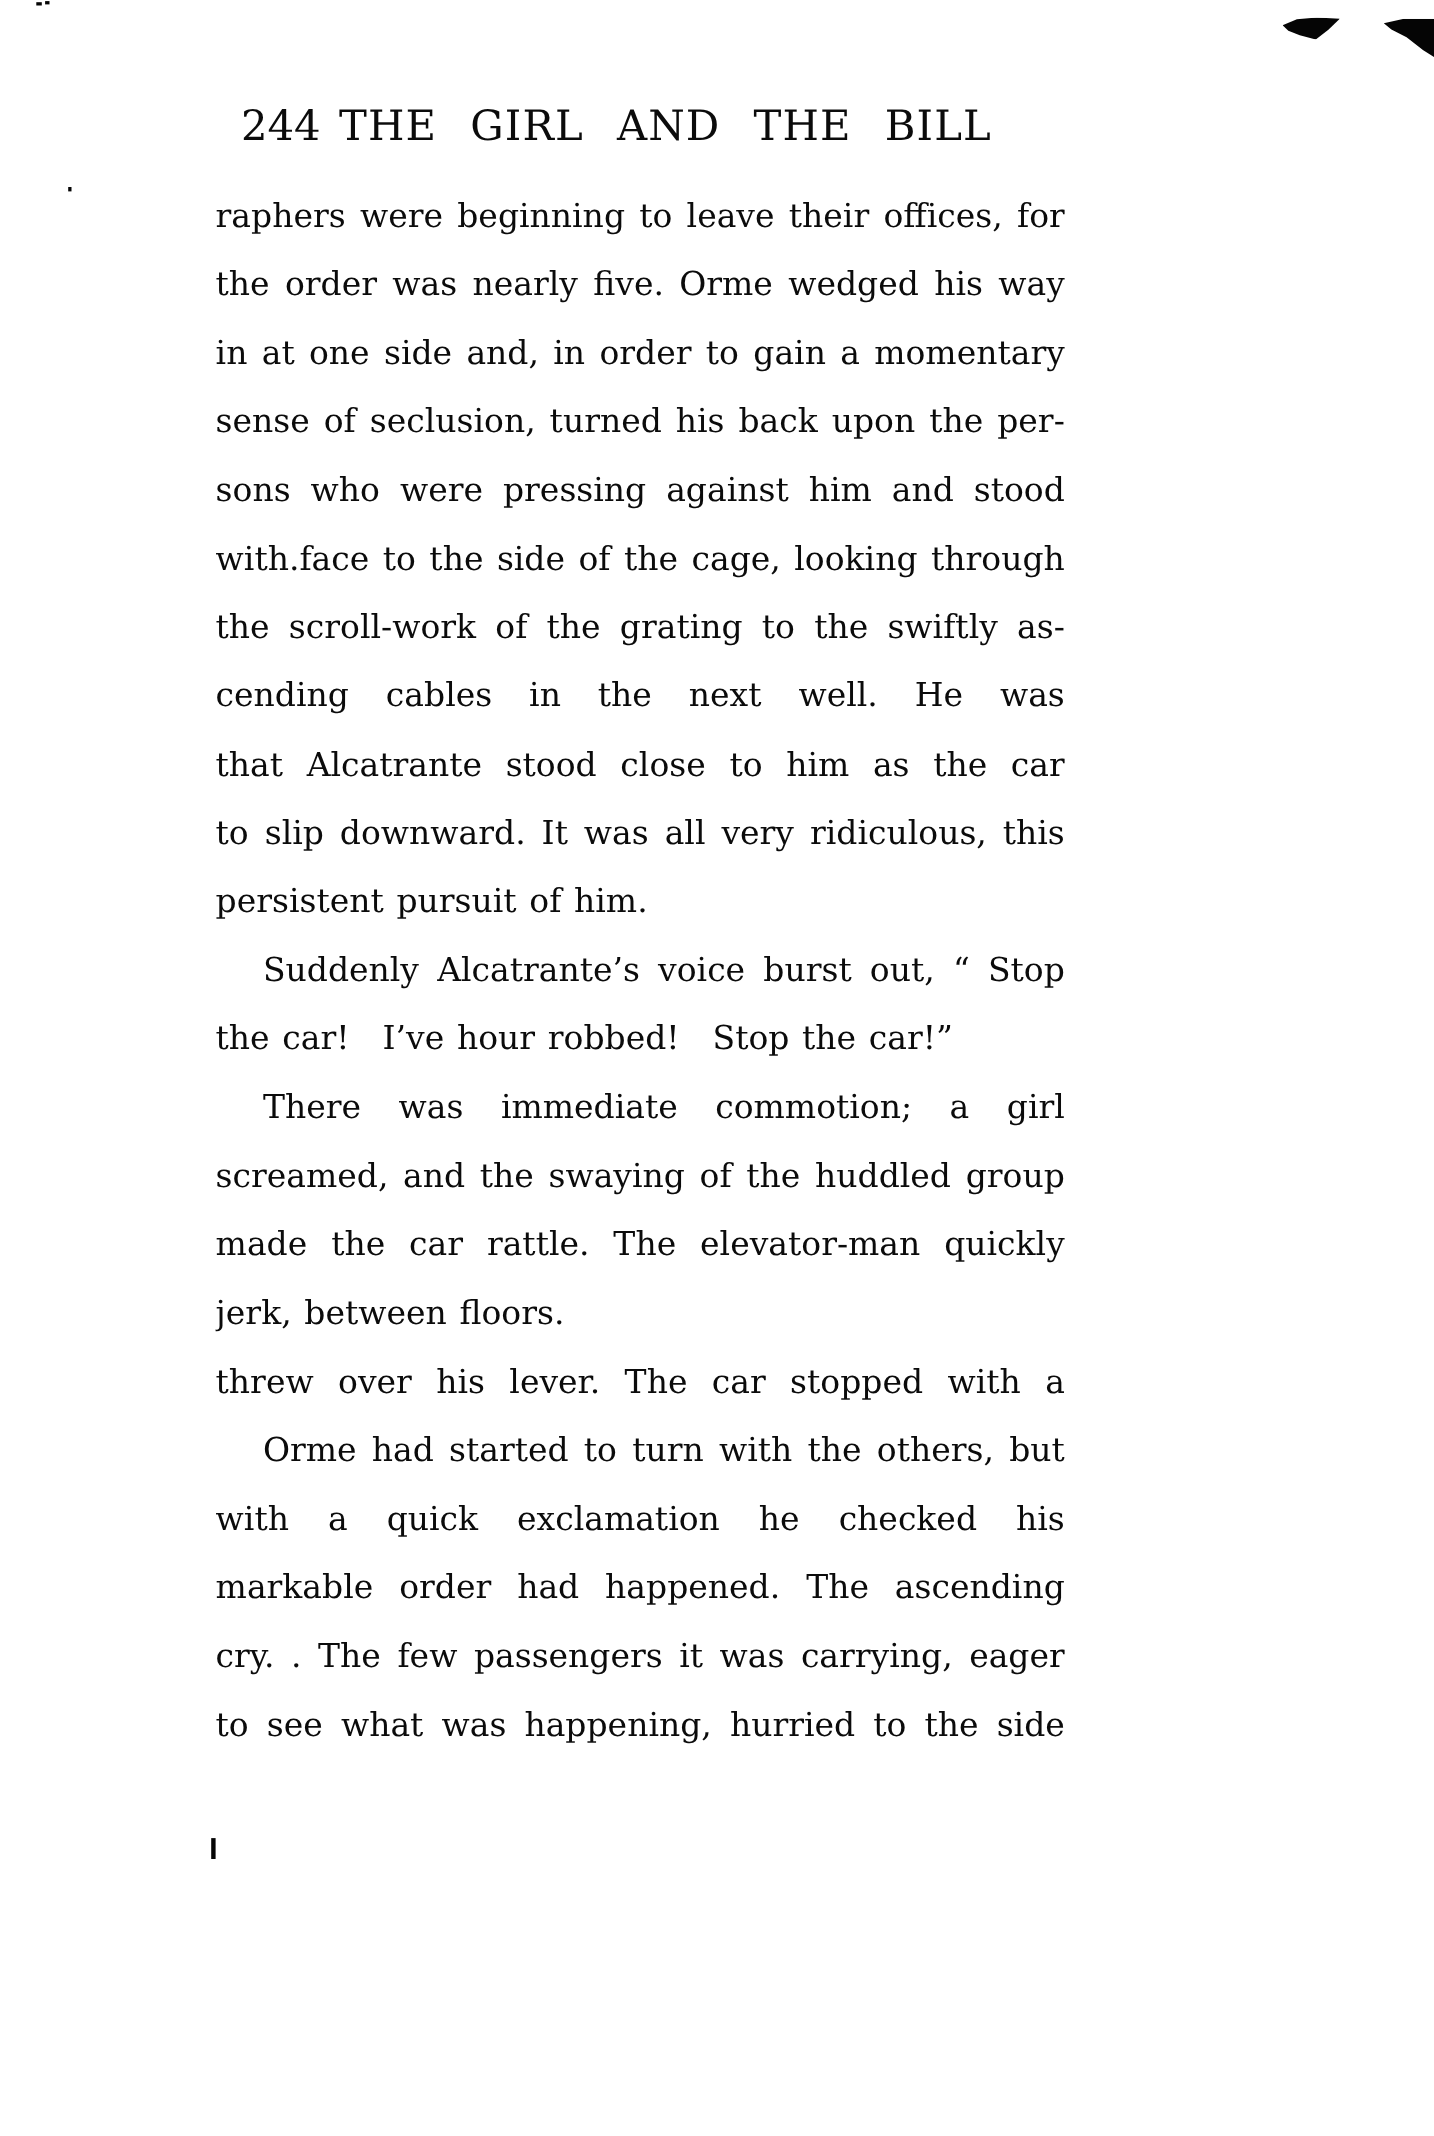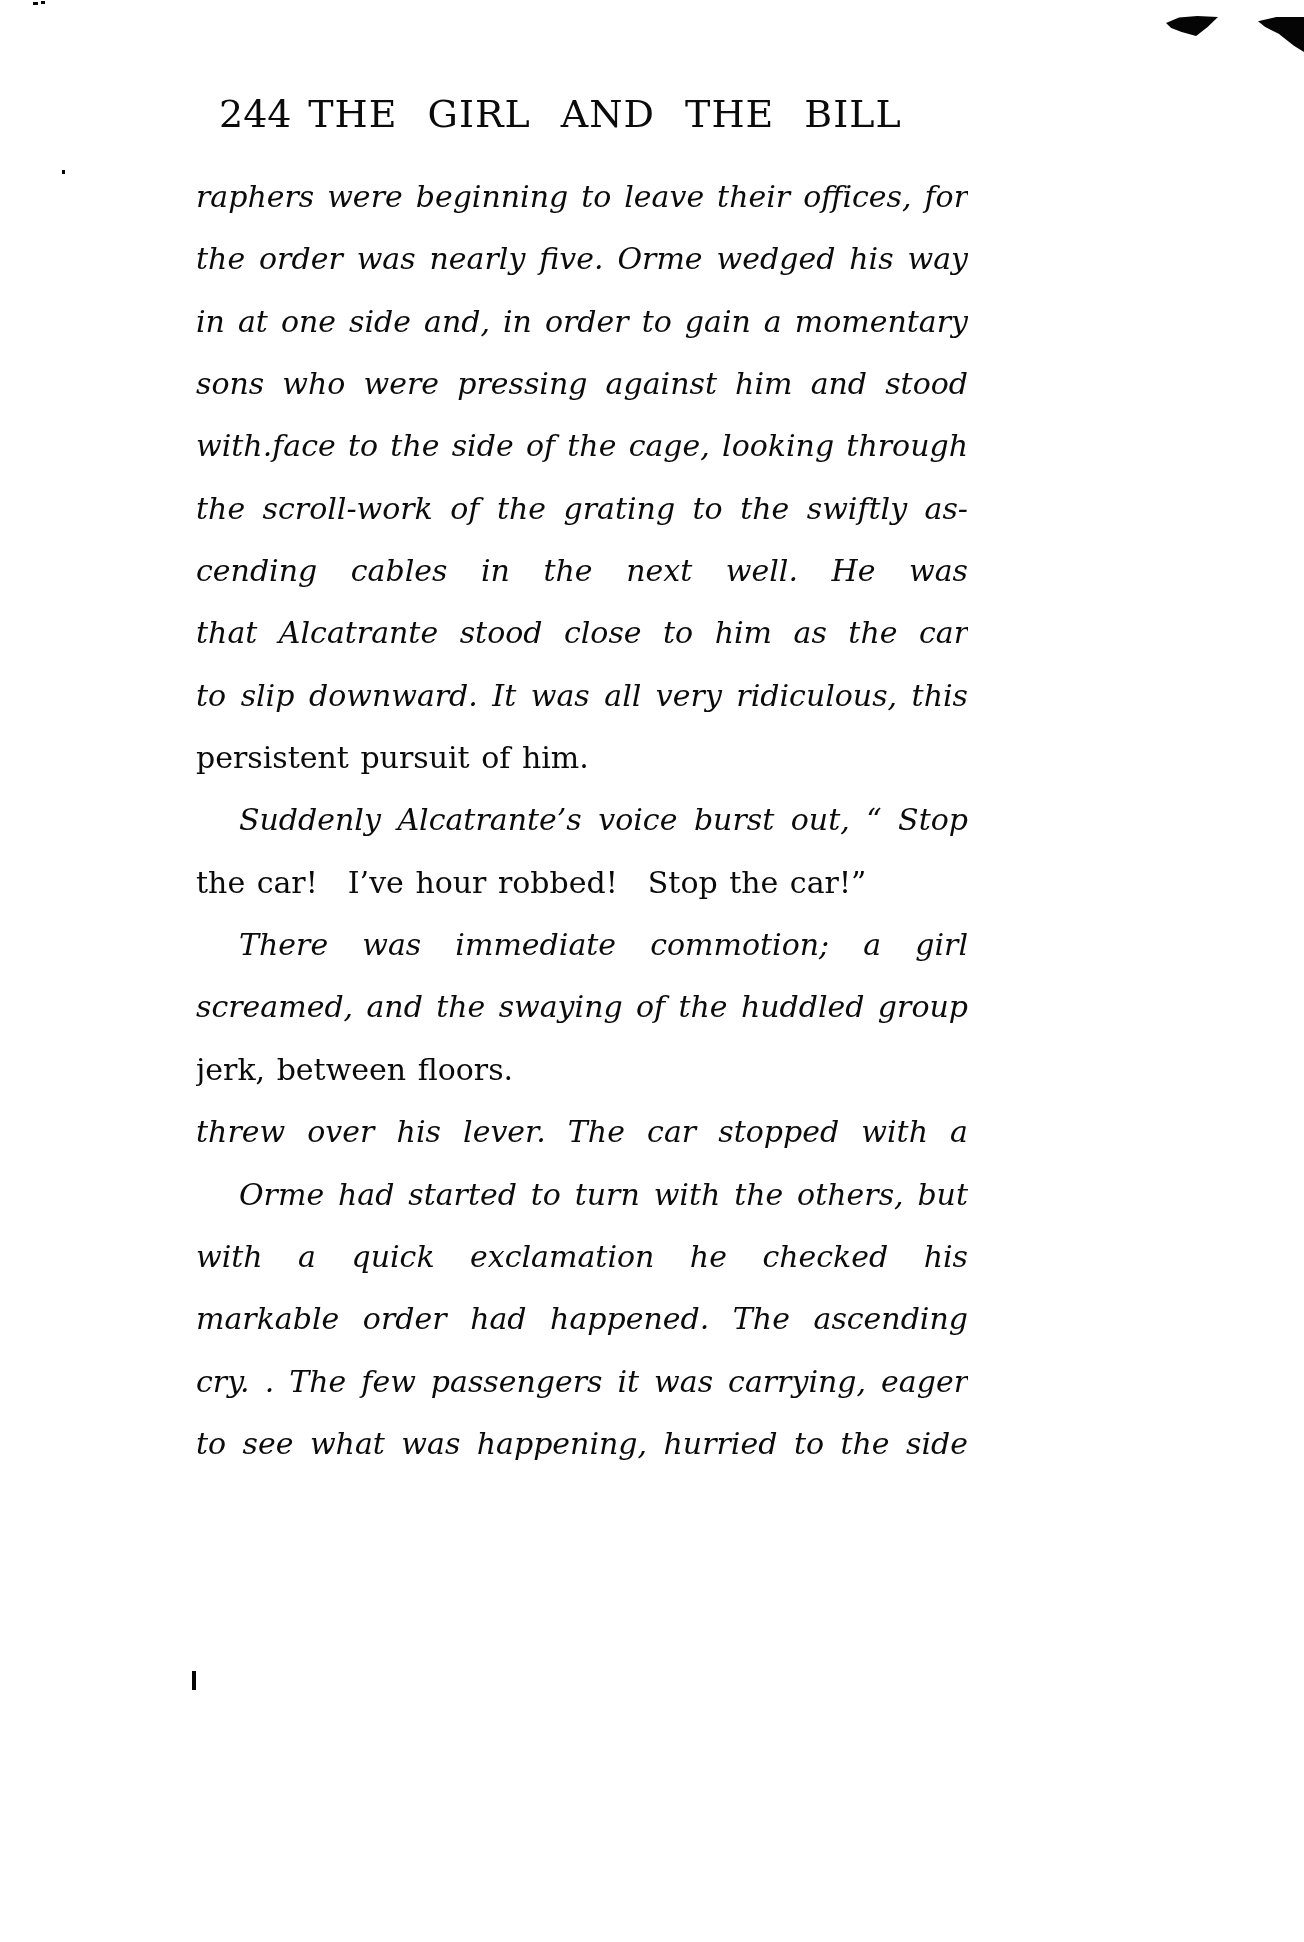--- a/index.html
+++ b/index.html
@@ -44,21 +44,20 @@
     word-spacing: 2px;
   }
   .line {
     height: 62.35px;
     overflow: hidden;
     text-align: left;
   }
   .line.justify {
     text-align: justify;
     text-align-last: justify;
-    font-style: italic;
   }
   .line.justify::after {
     content: "";
     display: inline-block;
     width: 100%;
     height: 0;
   }
   .line.indent { text-indent: 43px; }
   .artifact {
     position: absolute;
@@ -83,31 +82,33 @@
 <div class="page">
   <div class="header">
     <span class="page-number">244</span>
     <span class="running-title">THE GIRL AND THE BILL</span>
   </div>
 
   <div class="text-block" id="text-block">
       <div class="line justify">raphers were beginning to leave their offices, for</div>
       <div class="line justify">the order was nearly five. Orme wedged his way</div>
       <div class="line justify">in at one side and, in order to gain a momentary</div>
+      <div class="line justify">sense of seclusion, turned his back upon the per-</div>
       <div class="line justify">sons who were pressing against him and stood</div>
       <div class="line justify">with.face to the side of the cage, looking through</div>
       <div class="line justify">the scroll-work of the grating to the swiftly as-</div>
       <div class="line justify">cending cables in the next well. He was conscious</div>
       <div class="line justify">that Alcatrante stood close to him as the car began</div>
       <div class="line justify">to slip downward. It was all very ridiculous, this</div>
       <div class="line">persistent pursuit of him.</div>
       <div class="line justify indent">Suddenly Alcatrante’s voice burst out, “ Stop</div>
       <div class="line">the car! I’ve hour robbed! Stop the car!”</div>
       <div class="line justify indent">There was immediate commotion; a girl</div>
       <div class="line justify">screamed, and the swaying of the huddled group</div>
+      <div class="line justify">made the car rattle. The elevator-man quickly</div>
       <div class="line">jerk, between floors.</div>
       <div class="line justify">threw over his lever. The car stopped with a</div>
       <div class="line justify indent">Orme had started to turn with the others, but</div>
       <div class="line justify">with a quick exclamation he checked his movement</div>
       <div class="line justify">markable order had happened. The ascending car</div>
       <div class="line justify">cry. . The few passengers it was carrying, eager</div>
       <div class="line justify">to see what was happening, hurried to the side</div>
     </div>
 
   <div class="artifact speck-1"></div>

